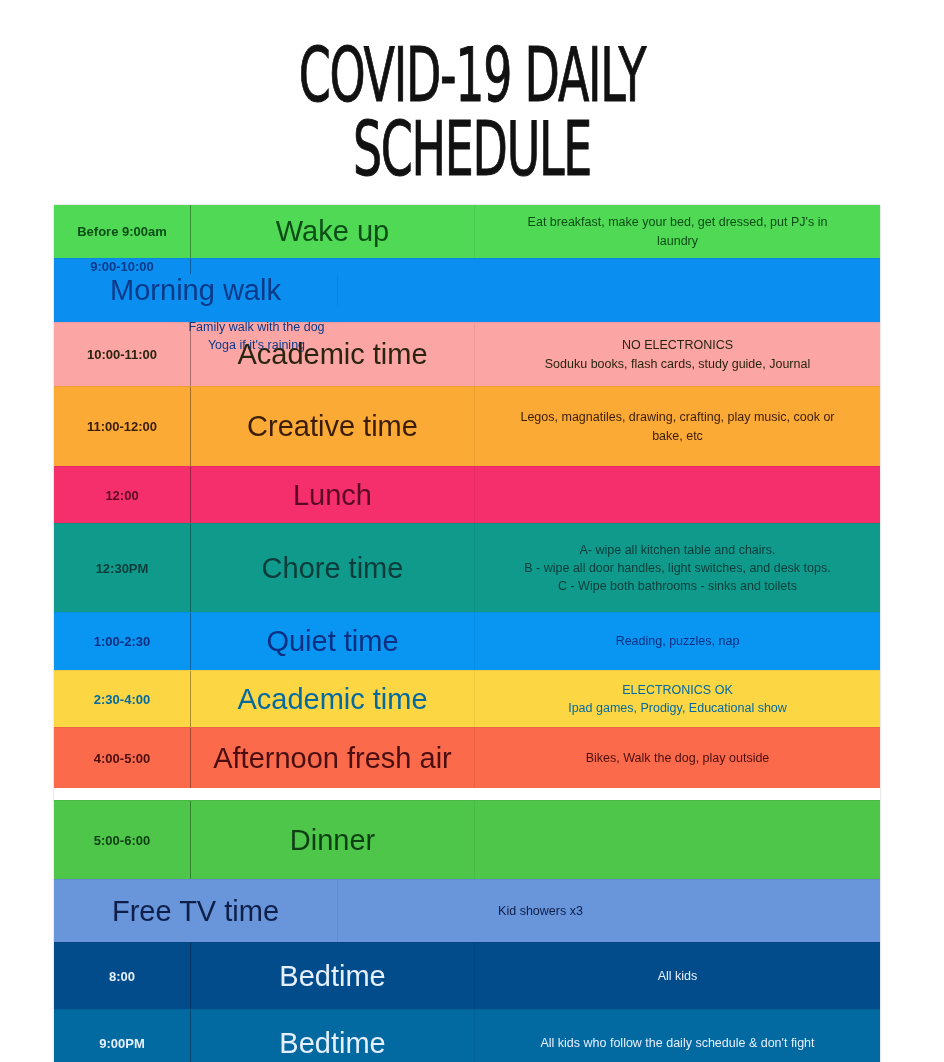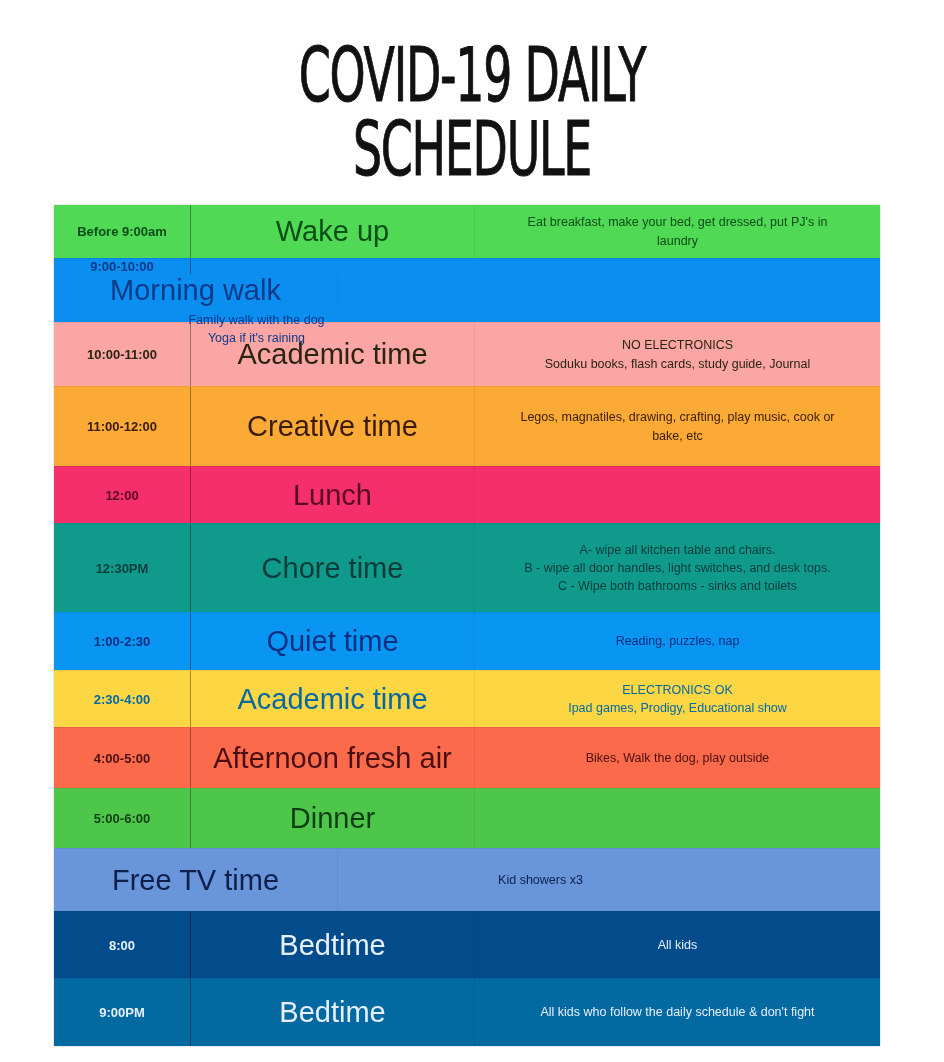--- a/index.html
+++ b/index.html
@@ -58,21 +58,21 @@
   }
   .c-act {
     width: 284px;
     font-size: 29px;
     border-right: 1px solid rgba(0,0,0,0.06);
   }
   .c-note {
     width: 405px;
     font-size: 12.5px;
     line-height: 1.45;
-    padding: 4px 6px;
+    padding: 11px 6px;
     white-space: pre-line;
   }
   .row + .row { border-top: 1px solid rgba(0,0,0,0.06); }
 </style>
 </head>
 <body>
 
 <div class="title">COVID-19 DAILY SCHEDULE</div>
 
 <div class="schedule" id="schedule">
@@ -121,21 +121,21 @@
       <div class="cell c-time">2:30-4:00</div>
       <div class="cell c-act">Academic time</div>
       <div class="cell c-note">ELECTRONICS OK
 Ipad games, Prodigy, Educational show</div>
     </div>
     <div class="row" style="background: rgb(251, 107, 75); color: rgb(74, 14, 16); height: 61px;">
       <div class="cell c-time">4:00-5:00</div>
       <div class="cell c-act">Afternoon fresh air</div>
       <div class="cell c-note">Bikes, Walk the dog, play outside</div>
     </div>
-    <div class="row" style="background: rgb(78, 198, 74); color: rgb(14, 62, 20); height: 60px;">
+    <div class="row" style="background: rgb(78, 198, 74); color: rgb(14, 62, 20); height: 79px; margin-top: 12px;">
       <div class="cell c-time">5:00-6:00</div>
       <div class="cell c-act">Dinner</div>
       <div class="cell c-note"></div>
     </div>
     <div class="row" style="background: rgb(105, 149, 218); color: rgb(14, 31, 74); height: 63px;">
       <div class="cell c-act">Free TV time</div>
       <div class="cell c-note">Kid showers x3</div>
     </div>
     <div class="row" style="background: rgb(3, 76, 140); color: rgb(230, 240, 255); height: 67px;">
       <div class="cell c-time">8:00</div>

